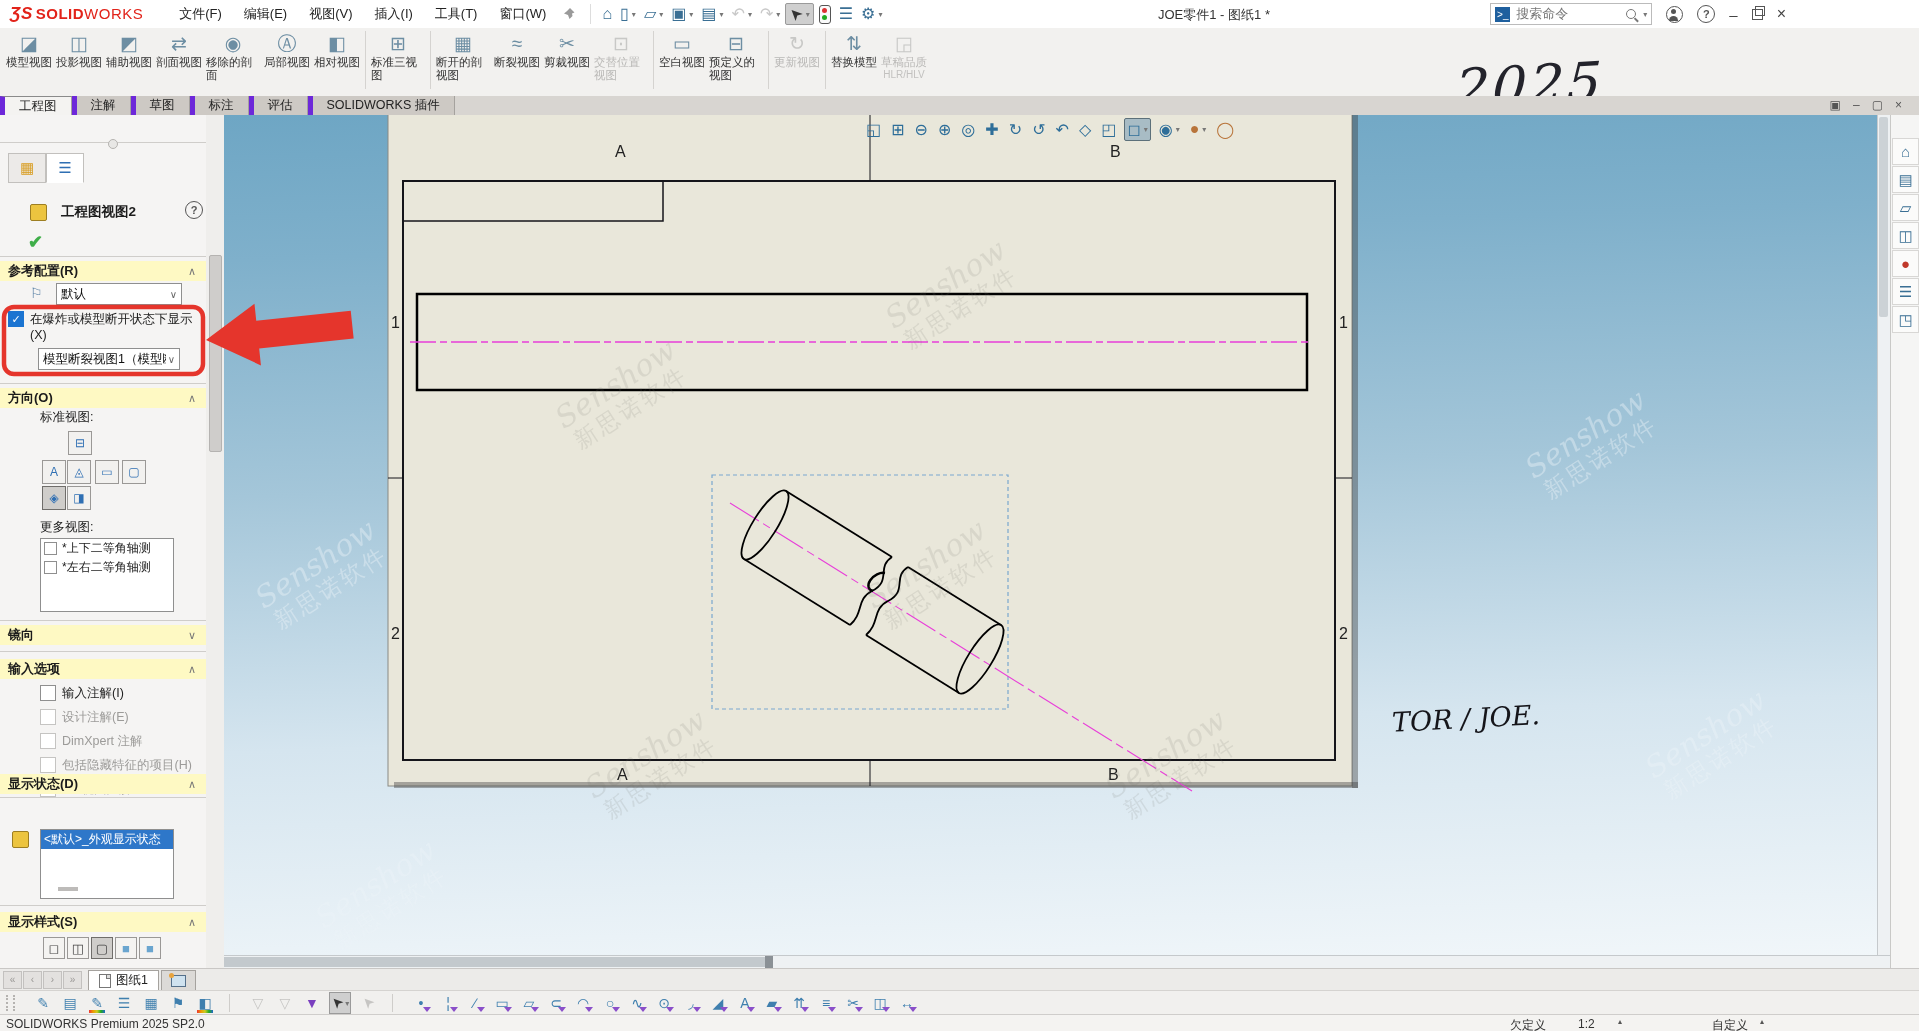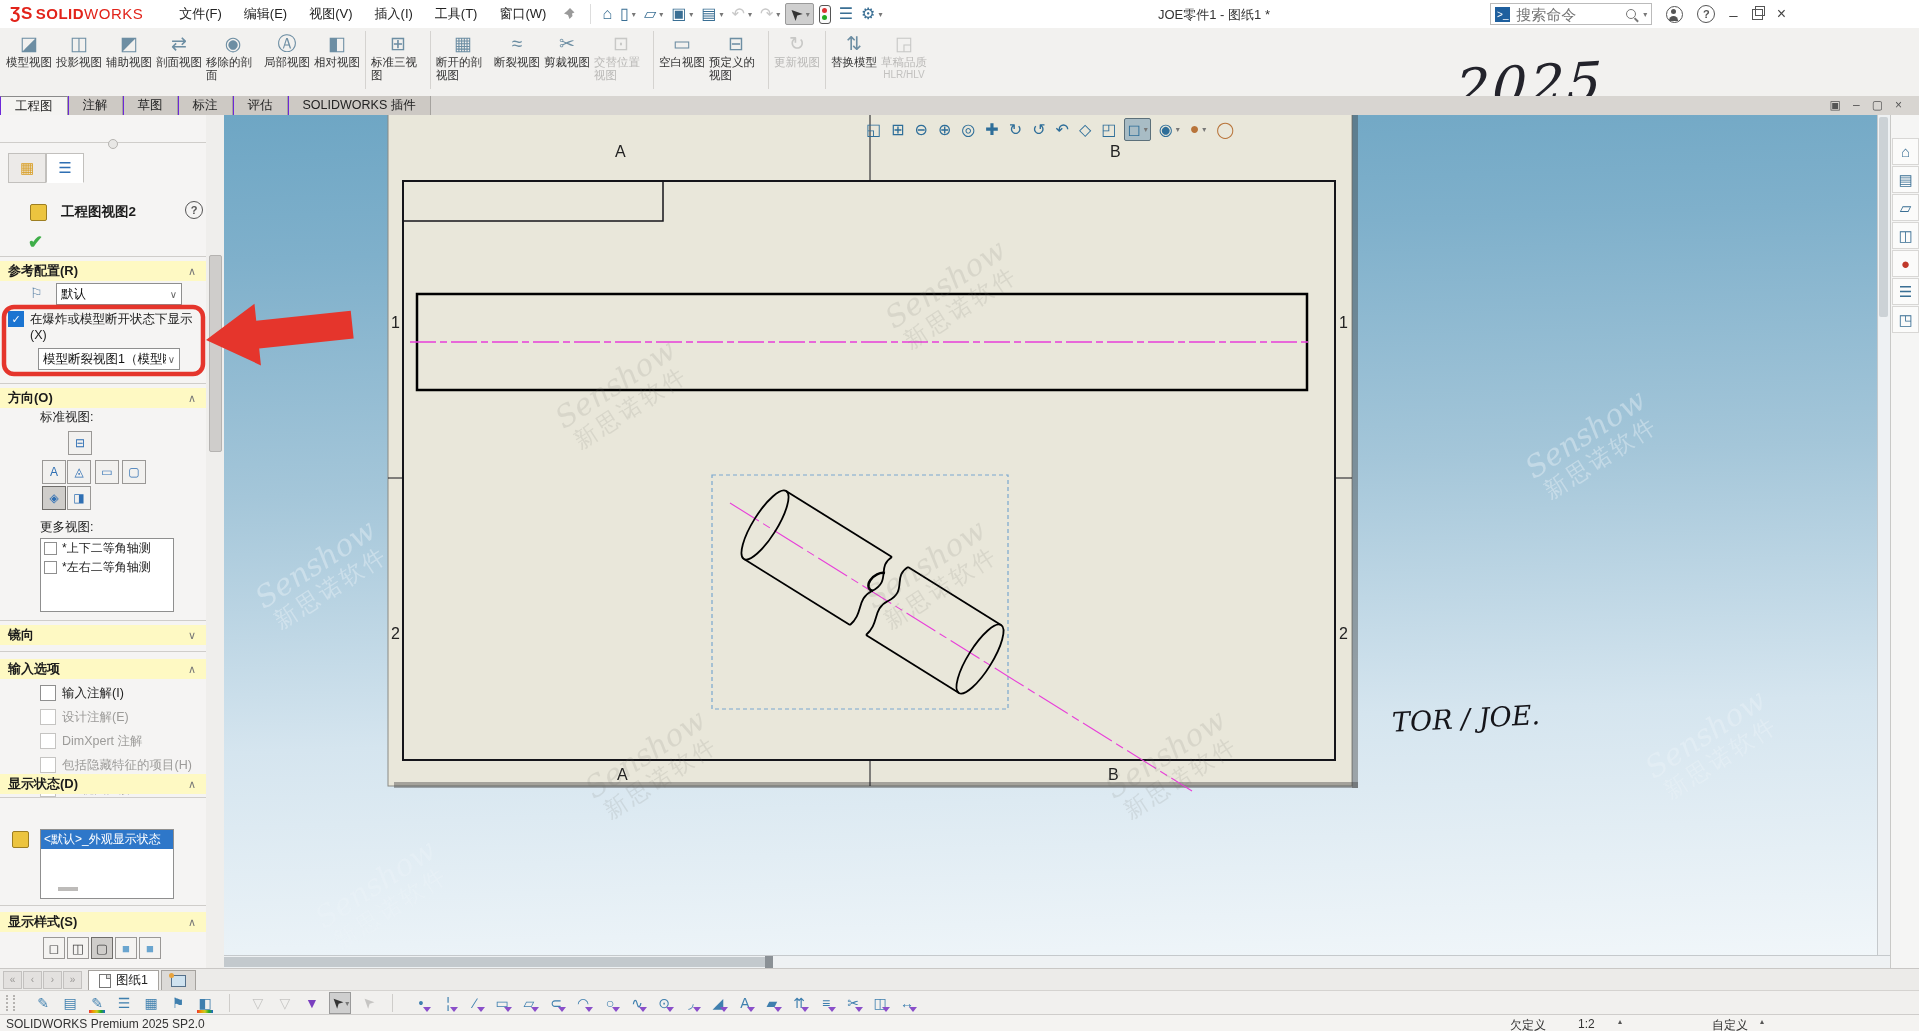--- a/index.html
+++ b/index.html
@@ -3,41 +3,41 @@
 <meta charset="utf-8">
 <style>
   html,body{margin:0;padding:0;}
   body{width:1919px;height:1031px;position:relative;overflow:hidden;background:#e8e8e8;
        font-family:"Liberation Sans",sans-serif;font-size:13px;color:#222;}
   .abs{position:absolute;}
 
   
   #menubar{position:absolute;left:0;top:0;width:1919px;height:28px;background:#fff;border-bottom:1px solid #e4e4e2;display:flex;align-items:center;}
   .logo{margin-left:10px;font-weight:bold;color:#e2231a;font-size:15px;letter-spacing:.5px;white-space:nowrap;}
-  .logo .mark{font-size:17px;margin-right:3px;}
+  .logo .mark{font-style:italic;font-size:17px;margin-right:3px;}
   .logo .lr{font-weight:normal;}
   #menus{display:flex;margin-left:26px;gap:2px;}
   .menu-item{padding:4px 10px;color:#222;cursor:default;}
   .mb-sep{width:1px;height:20px;background:#ddd;margin:0 8px;}
   #quick{display:flex;align-items:center;gap:2px;}
   .qbtn{display:flex;align-items:center;padding:2px 3px;border-radius:2px;}
   .qbtn .qi{font-size:16px;line-height:16px;color:#3a6f94;font-style:normal;}
   .qbtn.disabled .qi{color:#c9c9c9;}
   .qbtn.pressed{background:#cfcfcf;border:1px solid #9a9a9a;}
   .caret{display:none;font-size:8px;color:#777;margin-left:3px;font-style:normal;}
   .caret.on{display:inline;}
   .cur{display:inline-block;transform:rotate(-135deg);color:#333 !important;}
   .traffic{width:10px;height:17px;border:1px solid #555;border-radius:3px;display:flex;flex-direction:column;align-items:center;justify-content:space-evenly;background:#fafafa;}
   .traffic i{width:5px;height:5px;border-radius:50%;display:block;}
   .t-red{background:#d33;} .t-green{background:#2a2;}
   #win-title{position:absolute;left:1158px;top:6px;font-size:13px;color:#333;white-space:nowrap;}
   #right-cluster{position:absolute;right:133px;top:0;height:28px;display:flex;align-items:center;gap:14px;}
   #searchbox{display:flex;align-items:center;width:152px;height:20px;border:1px solid #bbb;background:#fff;padding:0 4px;gap:4px;}
   .search-chip{width:15px;height:15px;background:#1e5f9e;color:#fff;font-size:10px;line-height:15px;text-align:center;}
-  #searchbox input{border:none;outline: none;flex:1;font-size:15px;color:#a21caf;width:80px;font-family:Liberation Sans, sans-serif;background:transparent;}
+  #searchbox input{border:none;outline: none;flex:1;font-size:13px;color:#a21caf;width:80px;font-family:Liberation Serif, serif;background:transparent;}
   .mag{width:8px;height:8px;border:1.5px solid #777;border-radius:50%;position:relative;}
   .mag::after{content:"";position:absolute;width:5px;height:1.5px;background:#777;transform:rotate(45deg);right:-4px;bottom:-2px;}
   .person{width:15px;height:15px;border:1.5px solid #555;border-radius:50%;position:relative;}
   .person::before{content:"";position:absolute;width:5px;height:5px;border-radius:50%;background:#555;left:3.5px;top:2px;}
   .person::after{content:"";position:absolute;width:9px;height:5px;border-radius:5px 5px 0 0;background:#555;left:1.5px;bottom:1px;}
   .help-c{width:16px;height:16px;border:1.5px solid #555;border-radius:50%;color:#555;font-size:11px;line-height:16px;text-align:center;font-weight:bold;}
   .wmin{font-size:15px;color:#444;}
   .ri{position:relative;width:9px;height:9px;border:1px solid #555;background:#fff;}
   .ri::before{content:"";position:absolute;left:2px;top:-4px;width:8px;height:8px;border:1px solid #555;}
   .wclose{font-size:16px;color:#444;}
@@ -49,21 +49,21 @@
   .ricon{font-size:19px;height:24px;line-height:24px;color:#6d8ea3;}
   .rlabel{font-size:11.5px;line-height:13px;color:#333;}
   .rsub{font-size:10px;line-height:11px;color:#c2c1bf;}
   .rbtn.disabled .ricon{color:#c8c8c6;}
   .rbtn.disabled .rlabel{color:#b9b8b6;}
   .rbtn.sep{min-width:1px;width:1px;max-width:1px;height:58px;background:#d5d3d0;padding:0;margin:0 3px;}
   .hand2025{position:absolute;left:1455px;top:26px;font-family:"DejaVu Serif",serif;font-style:italic;font-size:54px;color:#23232b;transform:rotate(-3deg) skewX(-6deg);letter-spacing:3px;}
 
   
   #tabrow{position:absolute;left:0;top:96px;width:1919px;height:19px;background:#d8d5d1;border-bottom:1px solid #b9b6b2;display:flex;align-items:stretch;}
-  .tab{padding:2px 14px;font-size:12.5px;color:#222;background:#cdc9c4;border-right:1px solid #a5a29e;border-left:1px solid #6d28d9;display:flex;align-items:center;}
+  .tab{padding:2px 14px;font-size:12.5px;color:#222;background:#cdc9c4;border-right:1px solid #a5a29e;border-left:5px solid #6d28d9;display:flex;align-items:center;}
   .tab.active{background:#f4f3f1;border-top:1px solid #8a8a8a;}
   #doc-controls{position:absolute;right:17px;top:2px;display:flex;gap:12px;align-items:center;}
   #doc-controls span{font-size:12px;color:#555;line-height:14px;}
 
   
   #panel{position:absolute;left:0;top:115px;width:206px;height:853px;background:#f5f4f3;border-right:1px solid #c9c7c5;overflow:hidden;}
   .pm-divider{position:absolute;left:0;width:206px;height:1px;background:#cfcdca;}
   .pm-grip{position:absolute;left:108px;top:24px;width:8px;height:8px;border:1px solid #b5b3b0;border-radius:50%;background:#e8e7e5;}
   .pm-tab{position:absolute;top:38px;width:36px;height:28px;display:flex;align-items:center;justify-content:center;border:1px solid #c2c0bd;background:#eceae8;}
   .pm-tab.active{background:#fff;border-bottom:1px solid #fff;}

